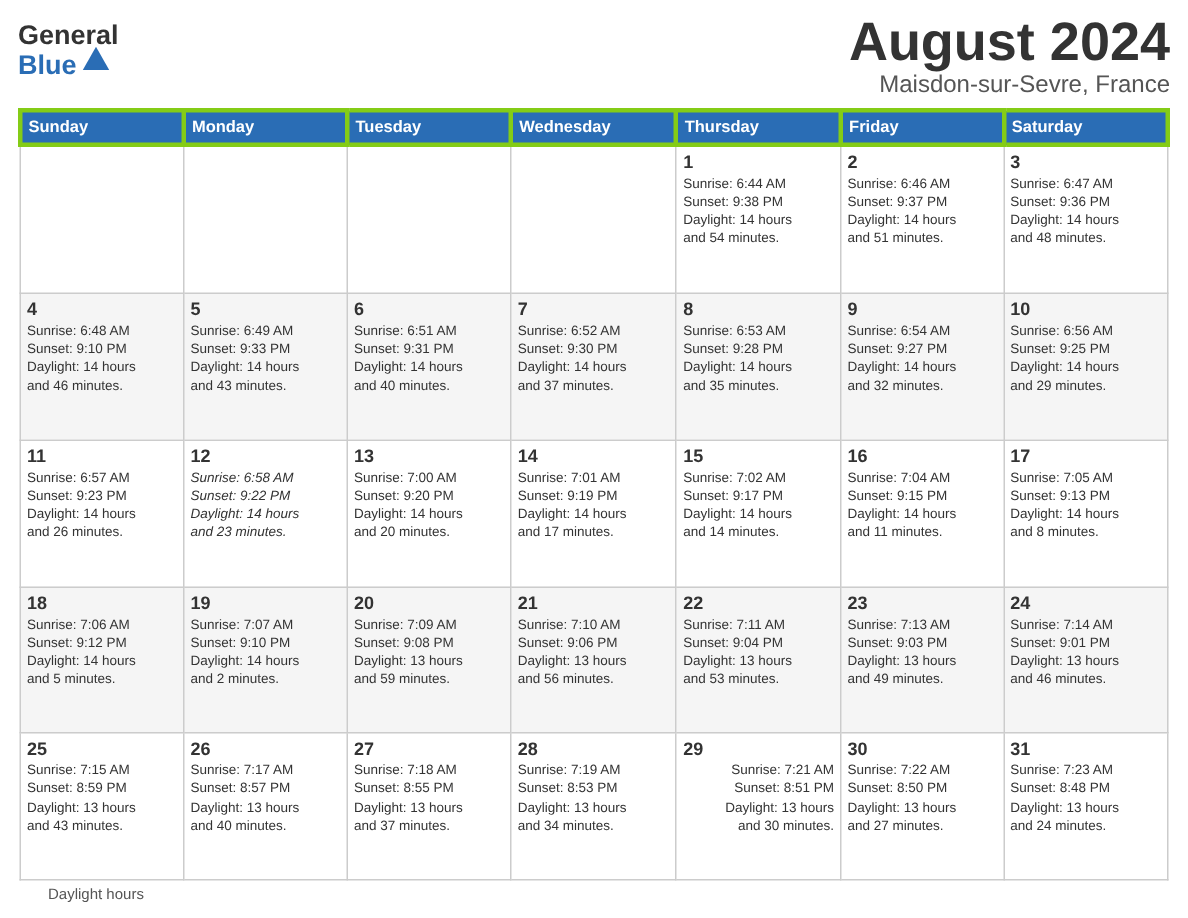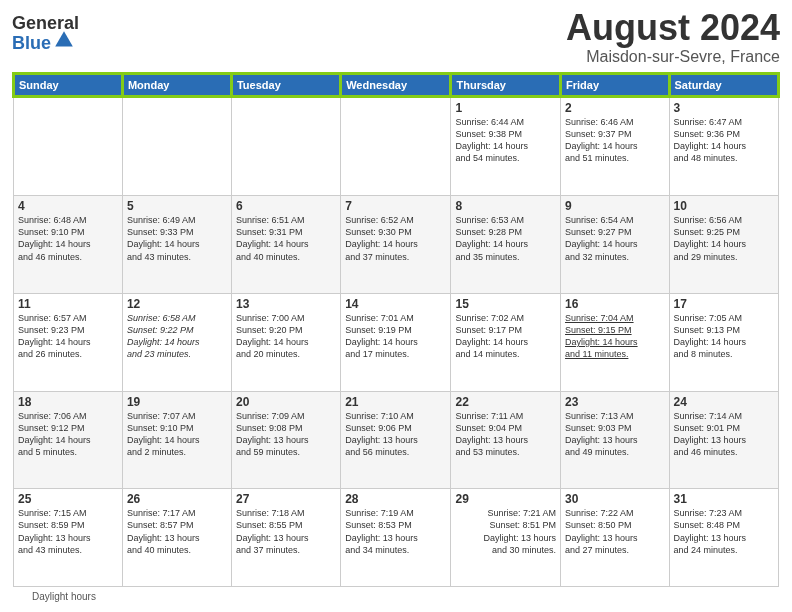--- a/index.html
+++ b/index.html
@@ -251,21 +251,21 @@
             </td>
             <td>
               <span class="day-number">15</span>
               <div class="day-info" style="white-space: pre-line;">Sunrise: 7:02 AM
 Sunset: 9:17 PM
 Daylight: 14 hours
 and 14 minutes.</div>
             </td>
             <td>
               <span class="day-number">16</span>
-              <div class="day-info" style="white-space: pre-line; text-decoration: underline;">Sunrise: 7:04 AM
+              <div class="day-info" style="white-space: pre-line;">Sunrise: 7:04 AM
 Sunset: 9:15 PM
 Daylight: 14 hours
 and 11 minutes.</div>
             </td>
             <td>
               <span class="day-number">17</span>
               <div class="day-info" style="white-space: pre-line;">Sunrise: 7:05 AM
 Sunset: 9:13 PM
 Daylight: 14 hours
 and 8 minutes.</div>

